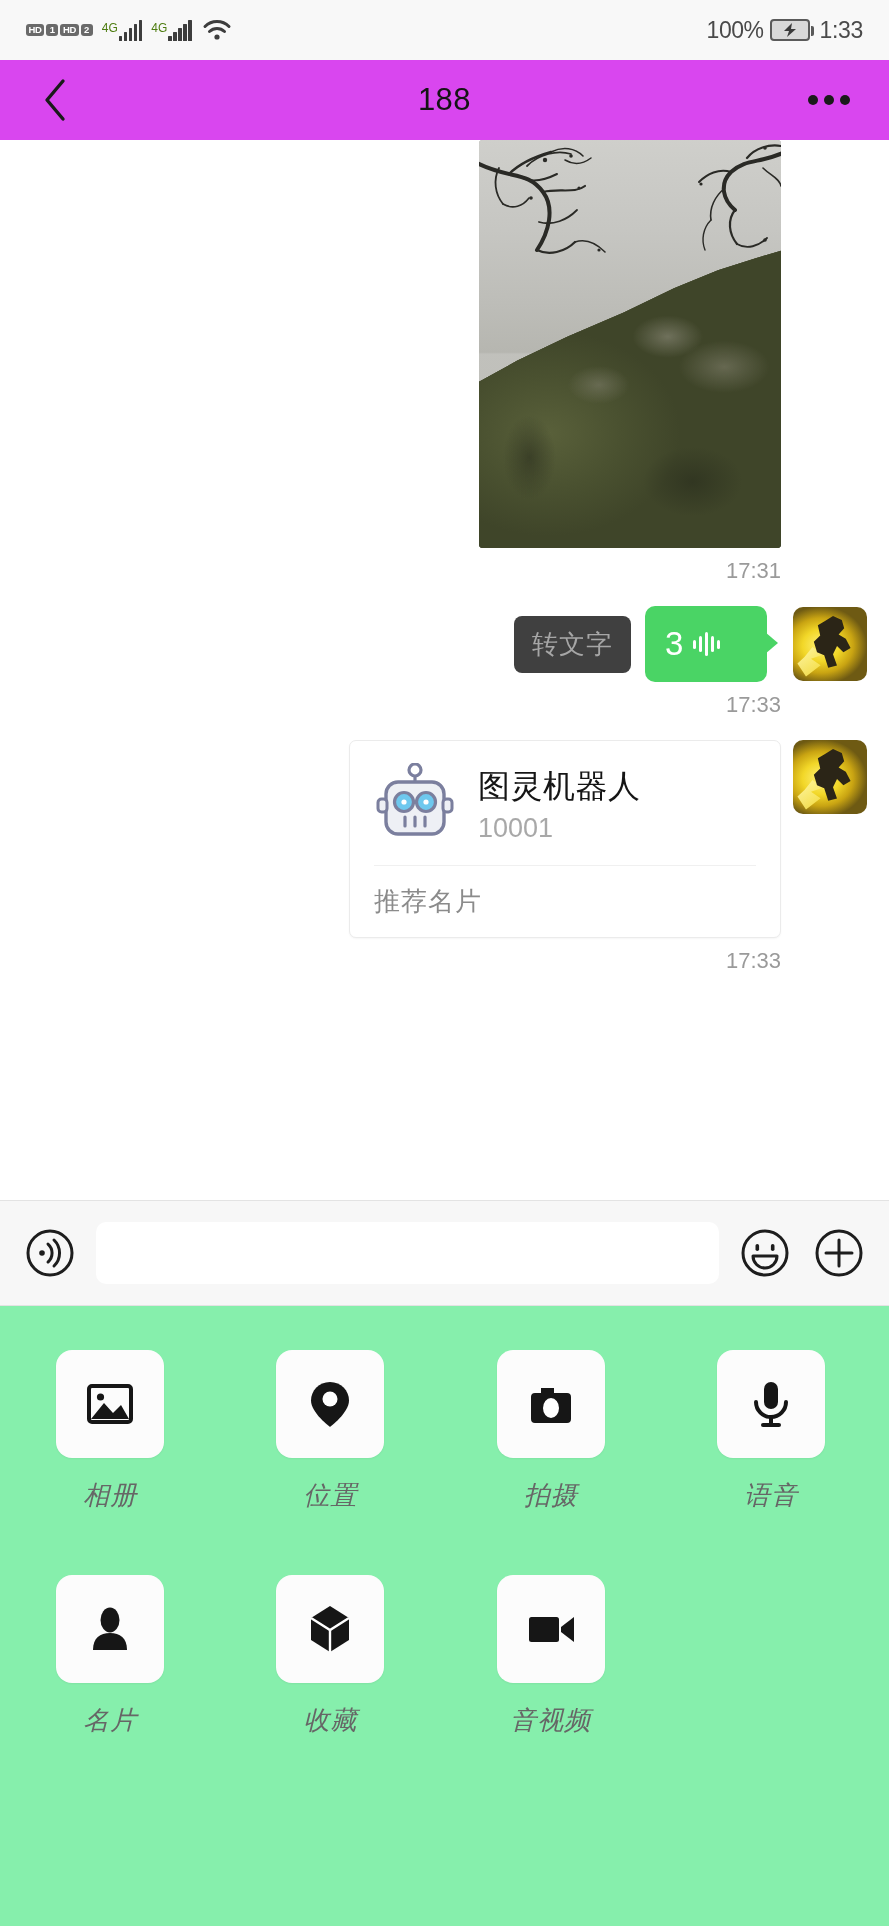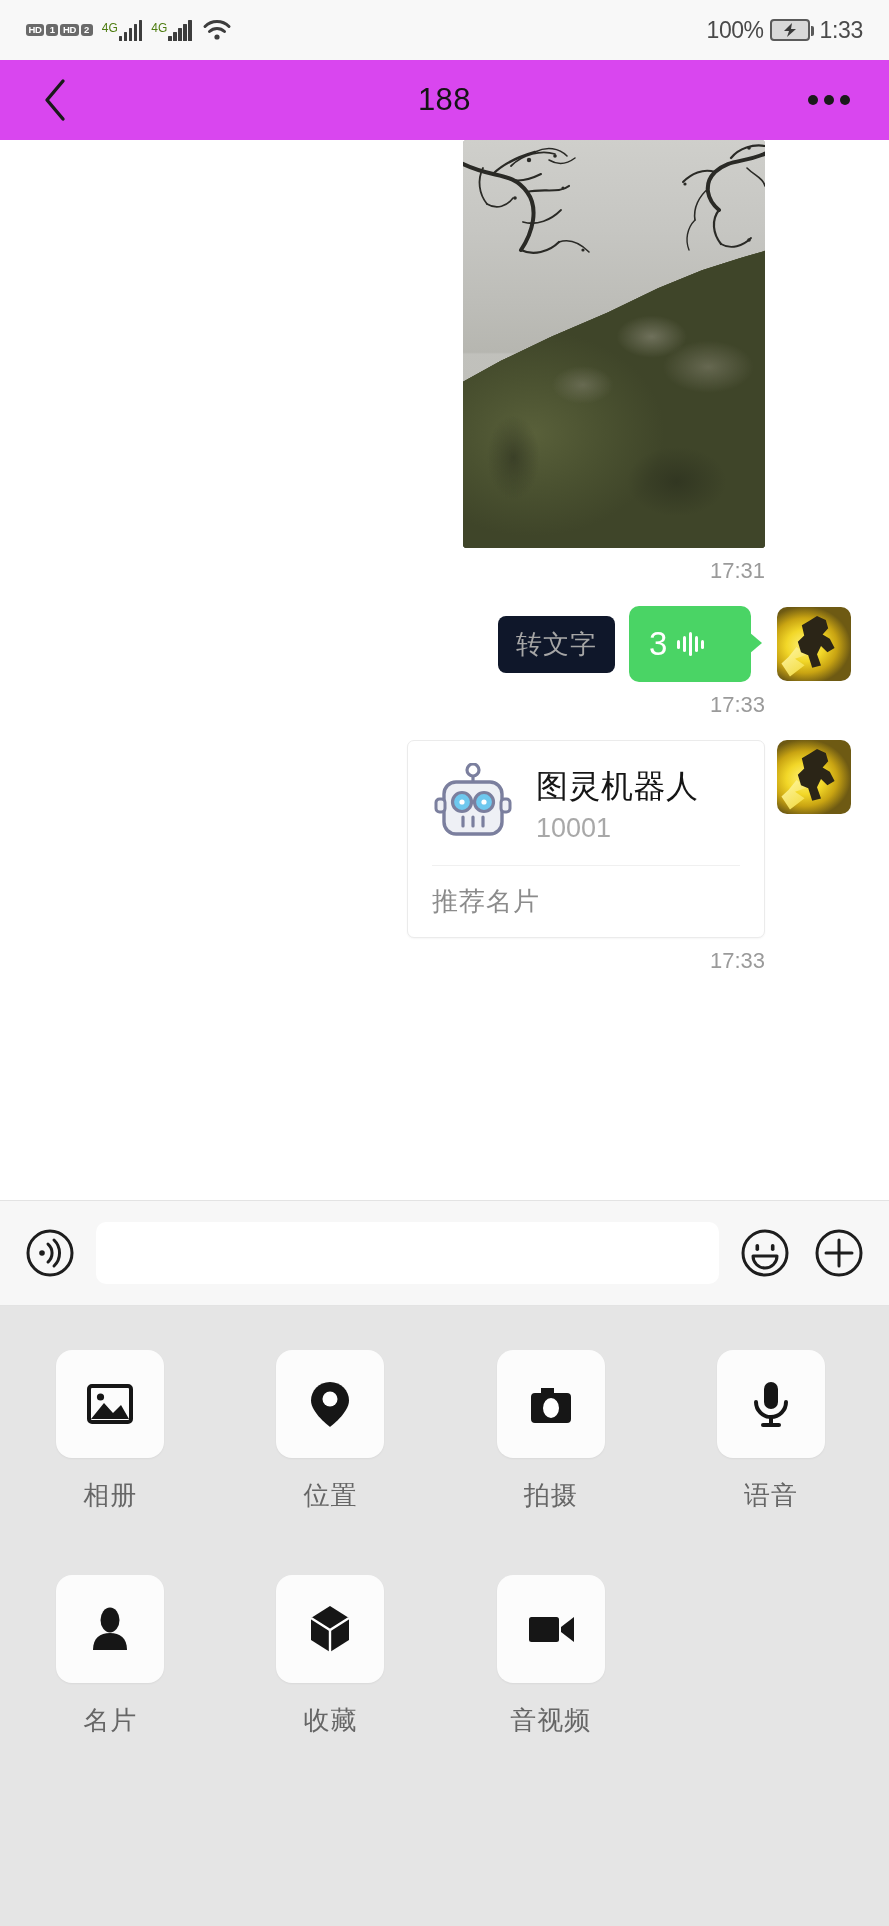--- a/index.html
+++ b/index.html
@@ -176,21 +176,21 @@
     background: #1a1a1a;
     display: block;
   }
 
   
   .msg-list {
     flex: 1;
     background: #ffffff;
     position: relative;
     overflow: hidden;
-    padding: 0 16px 10px 0;
+    padding: 0 0 10px 0;
   }
 
   .msg-row {
     display: flex;
     justify-content: flex-end;
     align-items: flex-start;
     padding: 0 22px;
   }
 
   .avatar {
@@ -271,21 +271,21 @@
   }
 
   
   .voice-wrap {
     display: flex;
     align-items: center;
     justify-content: flex-end;
     gap: 14px;
   }
   .trans-btn {
-    background: #0f172a;
+    background: #404040;
     border-radius: 8px;
     padding: 11px 18px;
     font-size: 26px;
     color: #a6a6a6;
     letter-spacing: 1px;
     cursor: pointer;
   }
   .voice-bubble {
     position: relative;
     background: #4ad465;
@@ -321,21 +321,21 @@
   }
   .wave i { display:block; width: 3px; background: #ffffff; border-radius: 2px; }
   .wave i:nth-child(1){height:9px}
   .wave i:nth-child(2){height:16px}
   .wave i:nth-child(3){height:24px}
   .wave i:nth-child(4){height:16px}
   .wave i:nth-child(5){height:9px}
 
   
   .card-bubble {
-    width: 358px;
+    width: 432px;
     background: #ffffff;
     border: 1px solid #ebebeb;
     border-radius: 7px;
     padding: 22px 24px 18px 24px;
     box-shadow: 0 1px 2px rgba(0,0,0,.04);
   }
   .card-top {
     display: flex;
     align-items: center;
     gap: 22px;
@@ -396,23 +396,24 @@
     outline: none;
     font-size: 27px;
     color: #222;
     padding: 0 16px;
     font-family: "Liberation Sans", sans-serif;
   }
 
   
   .attach-panel {
     flex: none;
-    background: #e5e5e5;
+    background: #86efac;
     padding: 44px 8px 0 0;
     height: 620px;
+    font-style: italic;
   }
   .attach-row {
     display: grid;
     grid-template-columns: repeat(4, 1fr);
     row-gap: 0;
   }
   .attach-row.second { margin-top: 62px; }
   .attach-item {
     display: flex;
     flex-direction: column;

